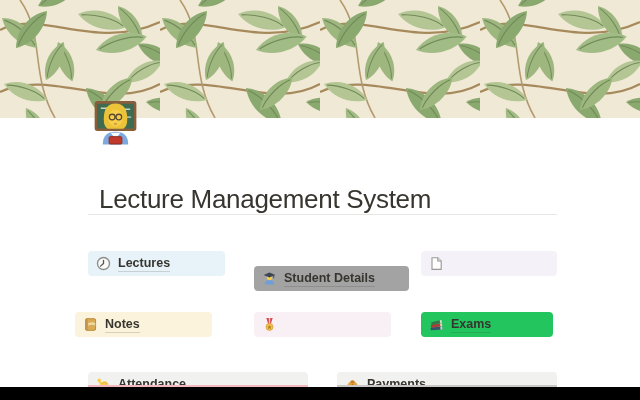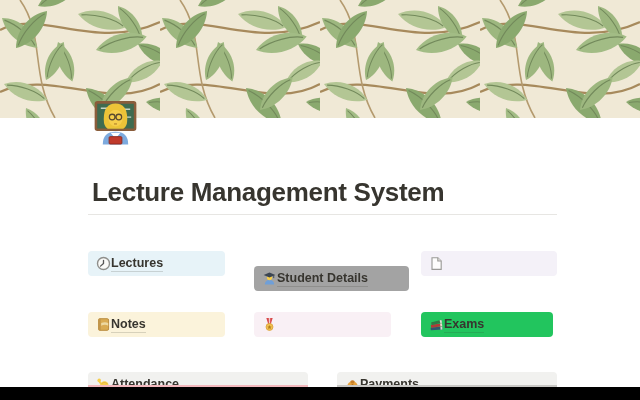--- a/index.html
+++ b/index.html
@@ -1,31 +1,31 @@
 <!DOCTYPE html>
 <html><head>
 <meta charset="utf-8">
 <style>
   html,body{margin:0;padding:0}
   body{width:640px;height:400px;overflow:hidden;background:#fff;
        font-family:"Liberation Sans",sans-serif;position:relative}
   .cover{position:absolute;left:0;top:0;width:640px;height:118px;overflow:hidden}
   .page-icon{position:absolute;left:92px;top:97px;width:47px;height:48px}
-  .page-title{position:absolute;left:91px;top:176px;margin:1px;font-size:26px;
-       font-weight:700;color:#37352f;letter-spacing:-0.3px;white-space:nowrap}
+  .page-title{position:absolute;left:91px;top:176px;margin:8px;font-size:26px;
+       font-weight:400;color:#37352f;letter-spacing:-0.3px;white-space:nowrap}
   .divider{position:absolute;left:88px;top:214px;width:469px;height:1px;background:#e7e6e3}
-  .card{position:absolute;height:25px;display:flex;align-items:center;
+  .card{position:absolute;height:25px;display:flex;align-items:center;gap:7px;
        padding:0 8px;border-radius:4px;box-sizing:border-box;cursor:pointer}
   .card .cl{font-size:12.5px;font-weight:600;color:#37352f;line-height:15px;
        border-bottom:1px solid rgba(55,53,47,0.18);white-space:nowrap}
   .card .ci{display:flex;align-items:center;justify-content:center;width:15px;height:15px;flex:0 0 15px}
   .p0{left:88px;top:251px;width:137px;background:#e7f3f8}
   .p1{left:254px;top:266px;width:155px;background:#a3a3a3}
   .p2{left:421px;top:251px;width:136px;background:#f4f1f8}
-  .p3{left:88px;top:312px;width:137px;background:#fbf3db}
+  .p3{left:75px;top:312px;width:137px;background:#fbf3db}
   .p4{left:254px;top:312px;width:137px;background:#f9f0f5}
   .p5{left:421px;top:312px;width:132px;background:#22c55e}
   .p6{left:88px;top:372px;width:220px;background:#f1f1ef}
   .p7{left:337px;top:372px;width:220px;background:#f1f1ef}
   .cutline{position:absolute;top:385px;height:2px}
   .cut6{left:88px;width:220px;background:#f3b9be}
   .cut7{left:337px;width:220px;background:#c9c8c5}
   .bottombar{position:absolute;left:0;top:387px;width:640px;height:13px;background:#000}
 </style>
 </head>

